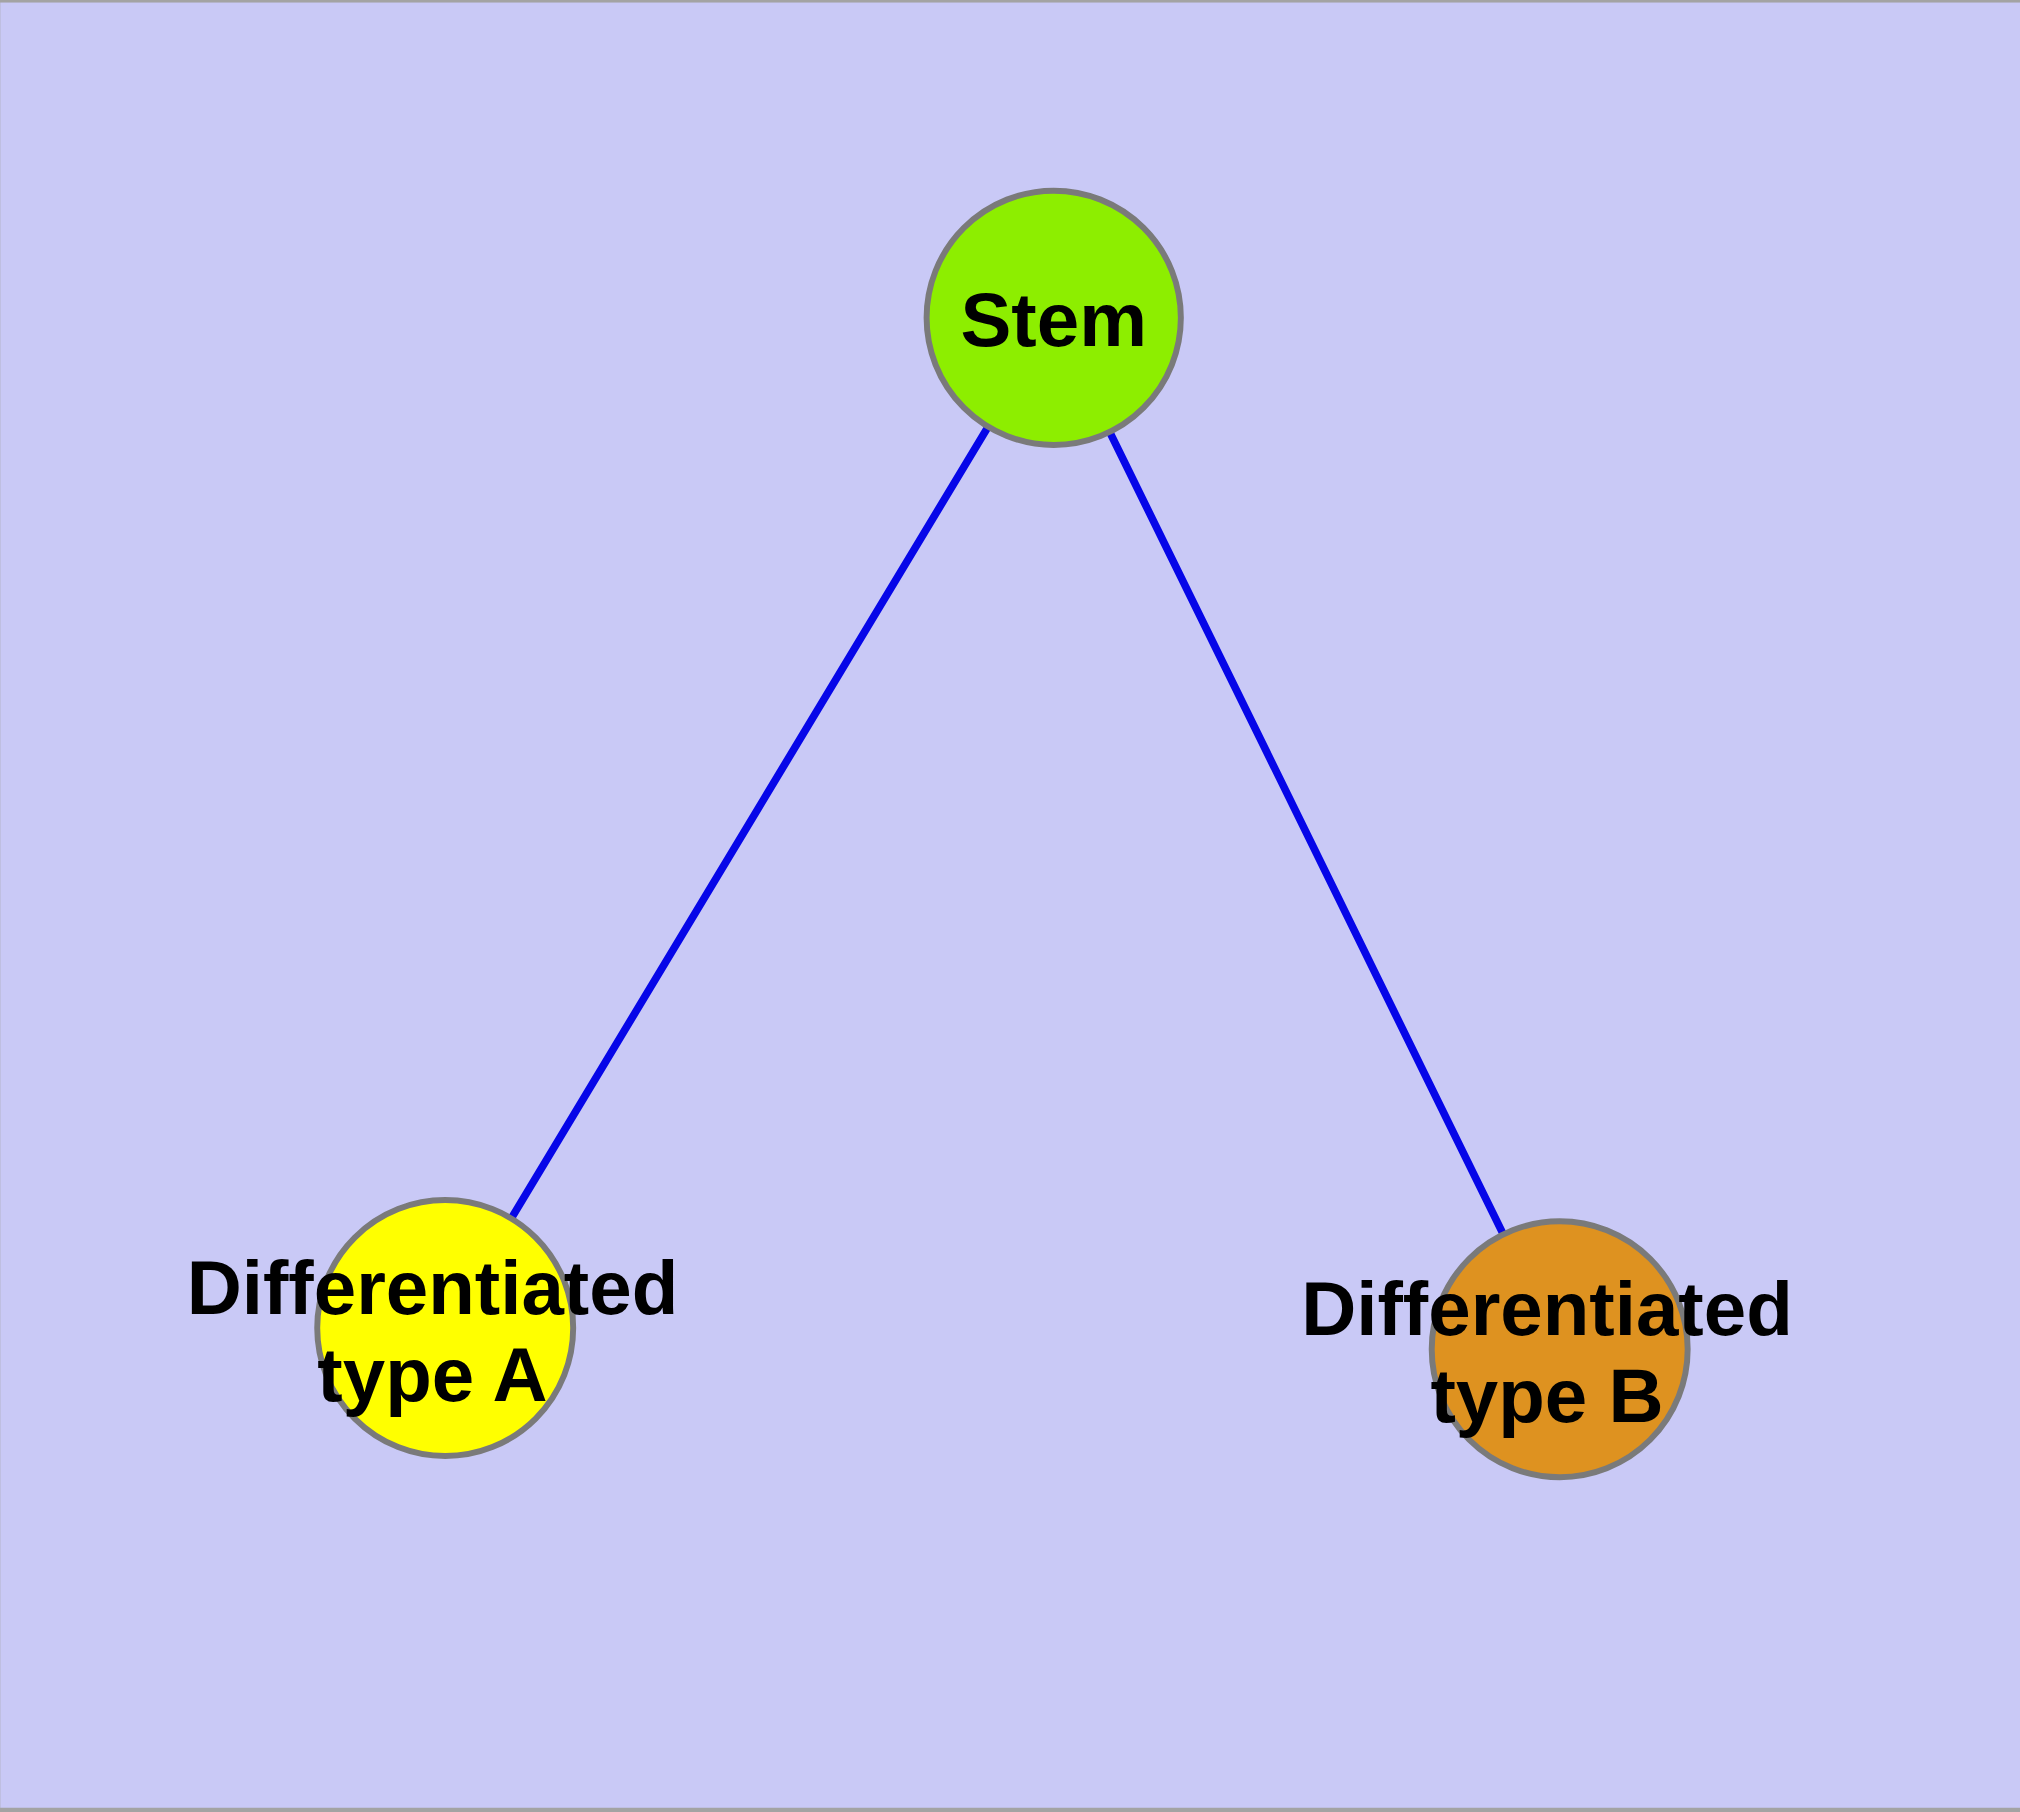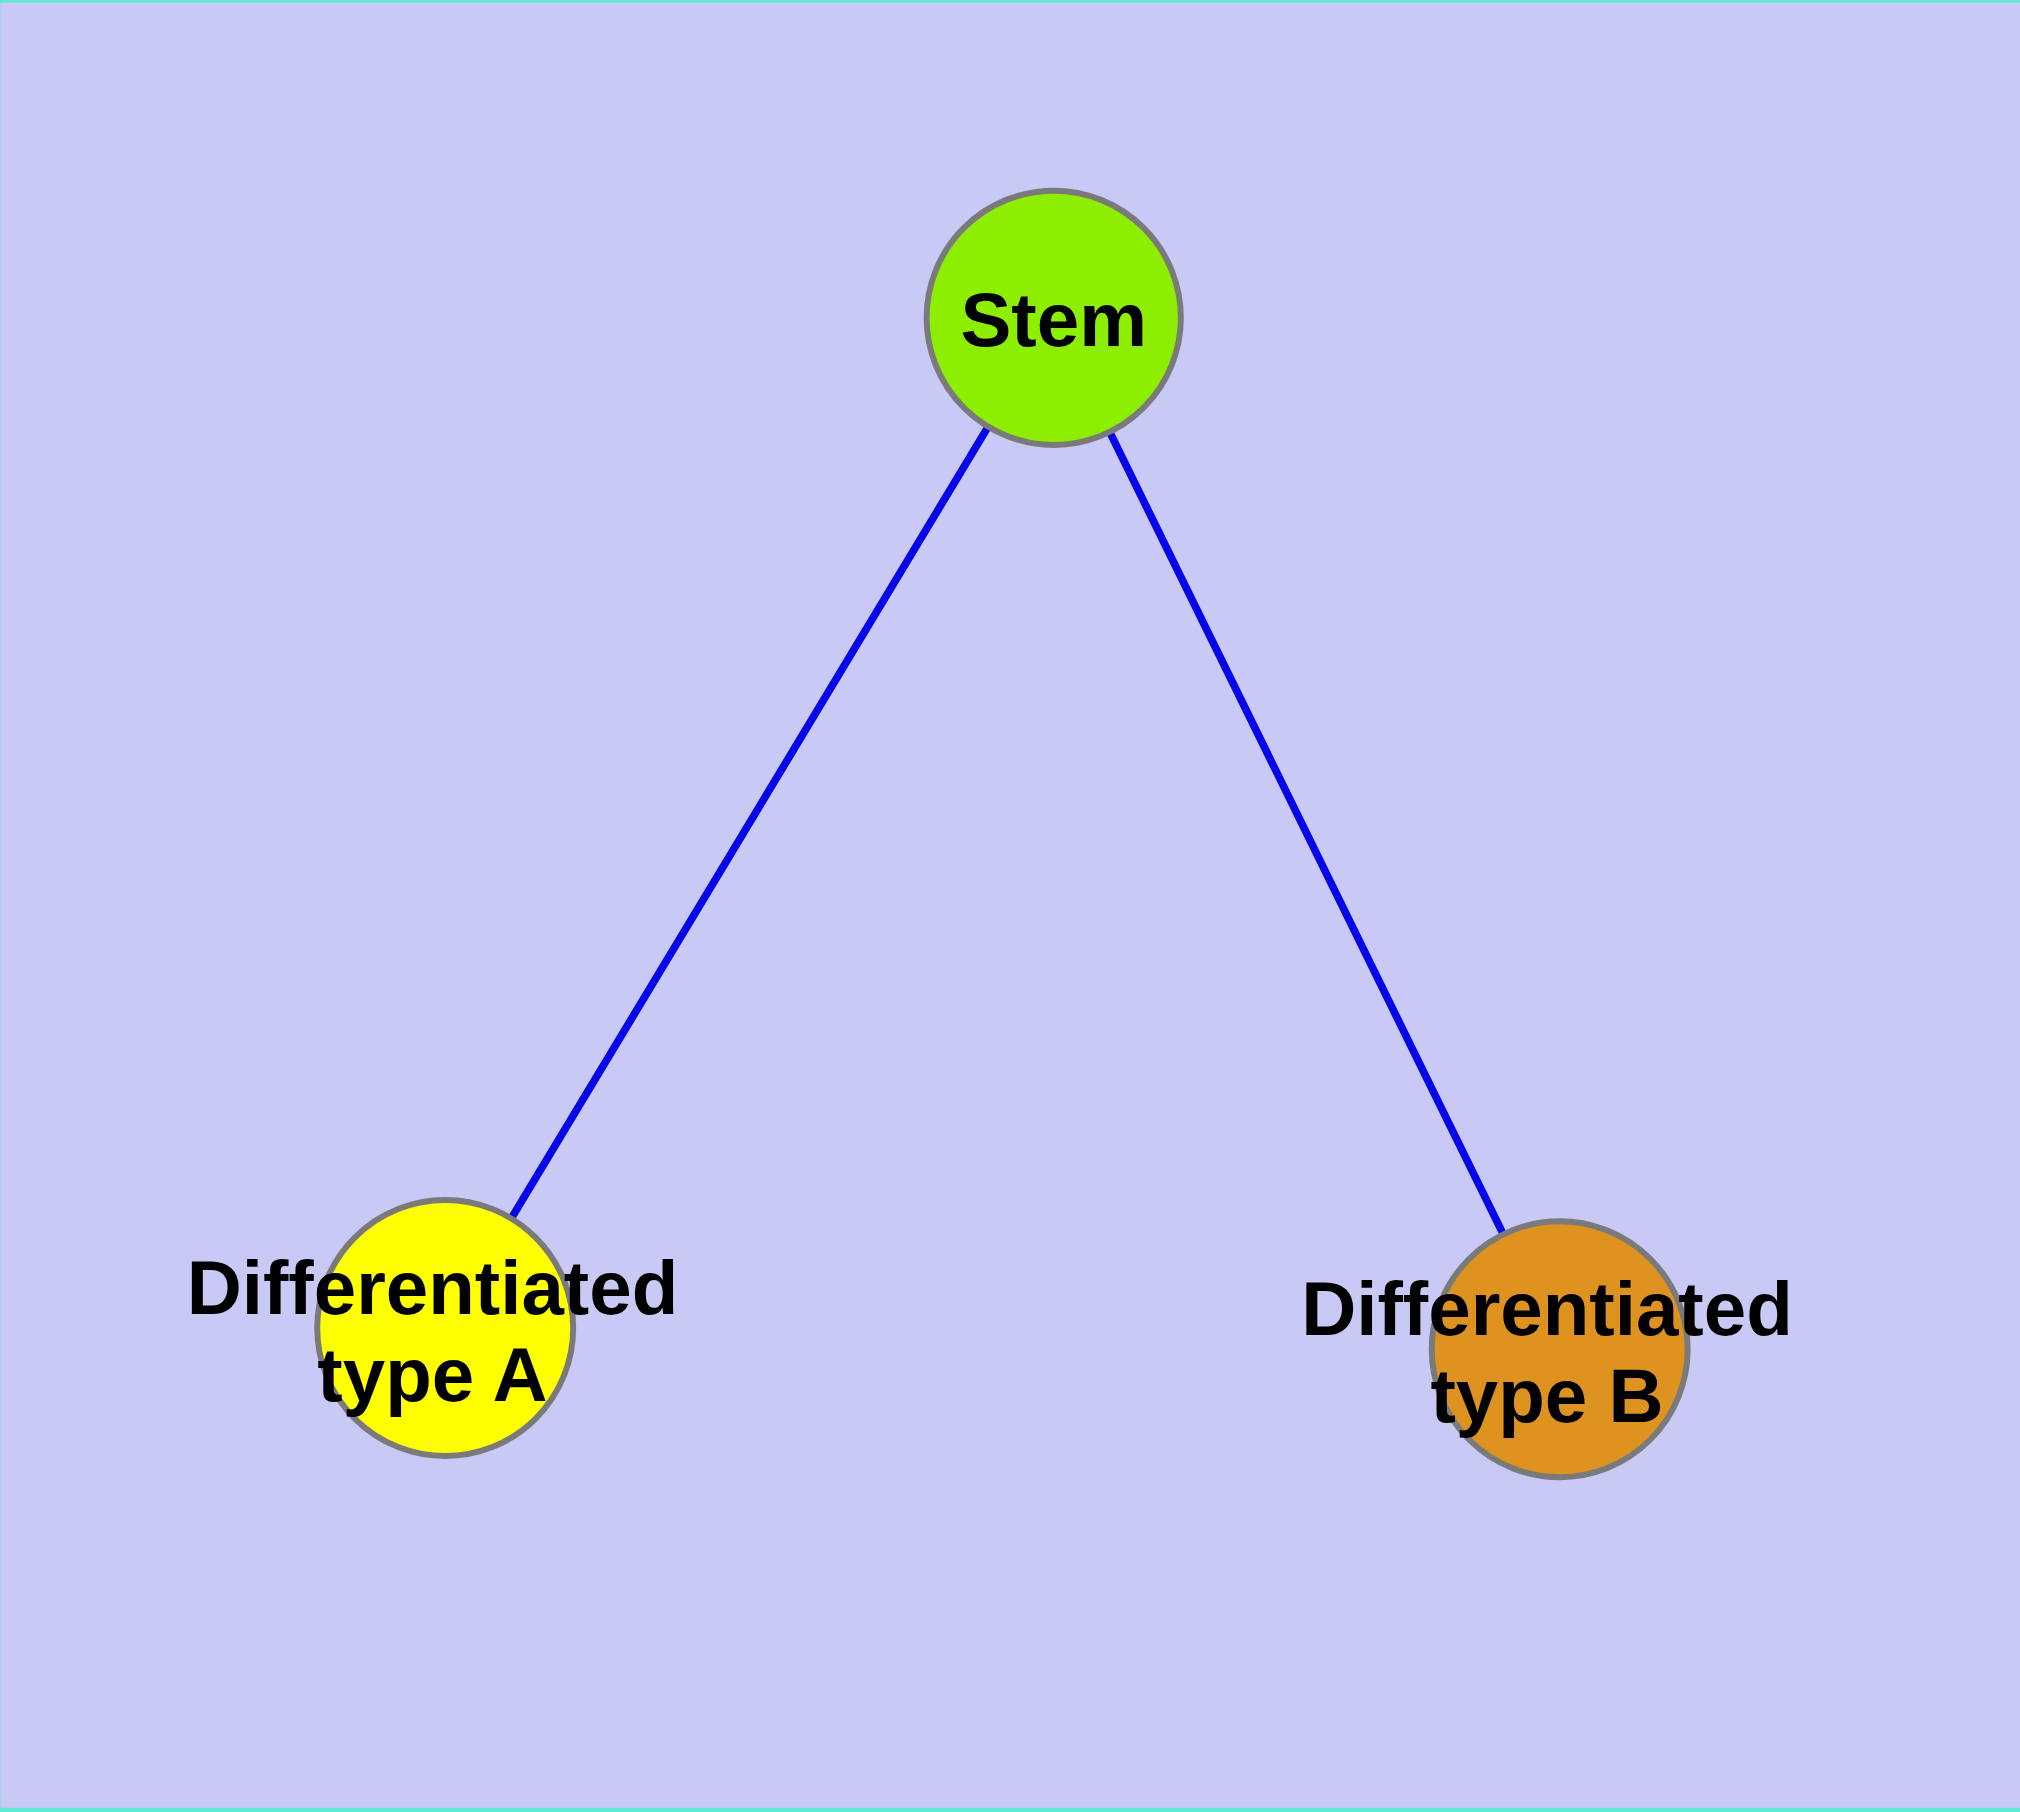--- a/index.html
+++ b/index.html
@@ -4,21 +4,21 @@
 <style>
   html, body {
     margin: 0;
     padding: 0;
     background: #ffffff;
   }
   .stage {
     position: relative;
     width: 2021px;
     height: 1812px;
-    background: #5eead4;
+    background: #a3a3a3;
     overflow: hidden;
   }
   .stage svg {
     display: block;
     width: 100%;
     height: 100%;
   }
   .node-label {
     font-family: "Liberation Sans", sans-serif;
     font-weight: 700;

